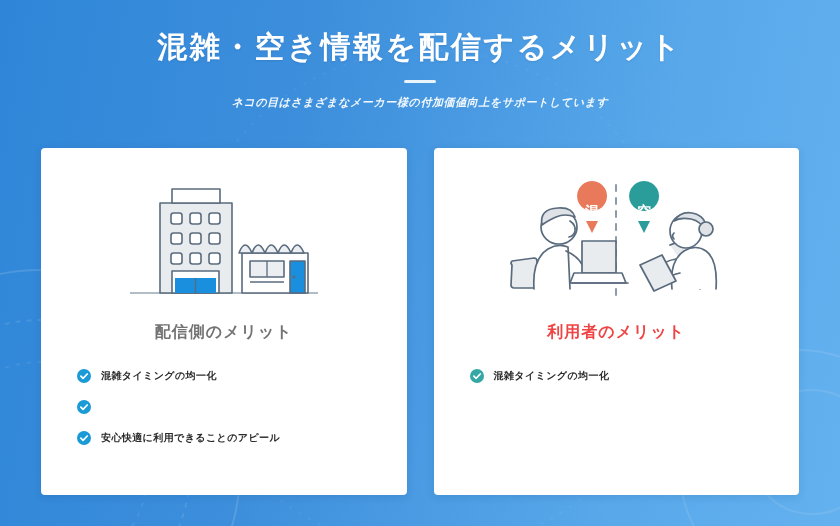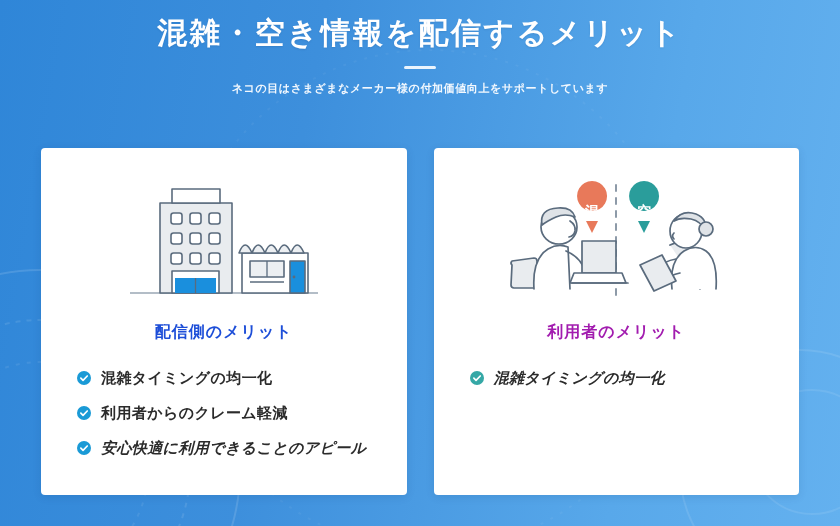--- a/index.html
+++ b/index.html
@@ -26,41 +26,42 @@
   }
   .header {
     position: absolute;
     top: 0;
     left: 0;
     right: 0;
     text-align: center;
   }
   .page-title {
     margin: 0;
-    padding-top: 14px;
+    padding-top: 28px;
     color: #ffffff;
     font-size: 30px;
     font-weight: bold;
     letter-spacing: 2.5px;
     line-height: 1.25;
     text-shadow: 0 1px 2px rgba(0,40,90,0.12);
   }
   .title-rule {
     width: 32px;
     height: 3px;
     background: #eaf4fd;
     border-radius: 2px;
     margin: 14px auto 0;
   }
   .subtitle {
     margin: 12px 4px 0;
     color: #f2f8fe;
     font-size: 11px;
     font-weight: bold;
     letter-spacing: 0.6px;
+    font-style: italic;
   }
   .cards {
     position: absolute;
     top: 148px;
     left: 41px;
     right: 41px;
     display: flex;
     gap: 27px;
   }
   .card {
@@ -80,47 +81,47 @@
     display: flex;
     align-items: center;
     justify-content: center;
   }
   .card-heading {
     margin: 6px 0 0;
     font-size: 16px;
     font-weight: bold;
     letter-spacing: 1px;
   }
-  .card-heading.blue { color: #1d4ed8; }
-  .card-heading.teal { color: #a21caf; }
+  .card-heading.blue { color: #737373; }
+  .card-heading.teal { color: #ef4444; }
   .bullets {
     list-style: none;
     margin: 26px 0 0;
     padding: 0;
     width: 100%;
     align-self: flex-start;
     padding-left: 14px;
     box-sizing: border-box;
   }
   .bullet {
     display: flex;
     align-items: center;
     margin-bottom: 17px;
   }
-  .bullet:last-child { margin-bottom: 0; font-style: italic; }
+  .bullet:last-child { margin-bottom: 0; }
   .check {
     flex: 0 0 auto;
     width: 14px;
     height: 14px;
     margin-right: 10px;
     display: block;
   }
   .bullet-text {
     color: #2b2b2b;
-    font-size: 15px;
+    font-size: 10px;
     font-weight: bold;
     letter-spacing: 0.4px;
     line-height: 1.2;
   }
 </style>
 </head>
 <body>
 
 <div class="stage">
 
@@ -181,21 +182,20 @@
             <circle cx="8" cy="8" r="8" fill="#1a9ad6"></circle>
             <path d="M4.4 8.2 L6.9 10.7 L11.7 5.7" stroke="#ffffff" stroke-width="1.9" fill="none" stroke-linecap="round" stroke-linejoin="round"></path>
           </svg>
           <span class="bullet-text">混雑タイミングの均一化</span>
         </li>
         <li class="bullet">
           <svg class="check" viewBox="0 0 16 16">
             <circle cx="8" cy="8" r="8" fill="#1a9ad6"></circle>
             <path d="M4.4 8.2 L6.9 10.7 L11.7 5.7" stroke="#ffffff" stroke-width="1.9" fill="none" stroke-linecap="round" stroke-linejoin="round"></path>
           </svg>
-          <span class="bullet-text">利用者からのクレーム軽減</span>
         </li>
         <li class="bullet">
           <svg class="check" viewBox="0 0 16 16">
             <circle cx="8" cy="8" r="8" fill="#1a9ad6"></circle>
             <path d="M4.4 8.2 L6.9 10.7 L11.7 5.7" stroke="#ffffff" stroke-width="1.9" fill="none" stroke-linecap="round" stroke-linejoin="round"></path>
           </svg>
           <span class="bullet-text">安心快適に利用できることのアピール</span>
         </li>
       </ul>
     </div>

